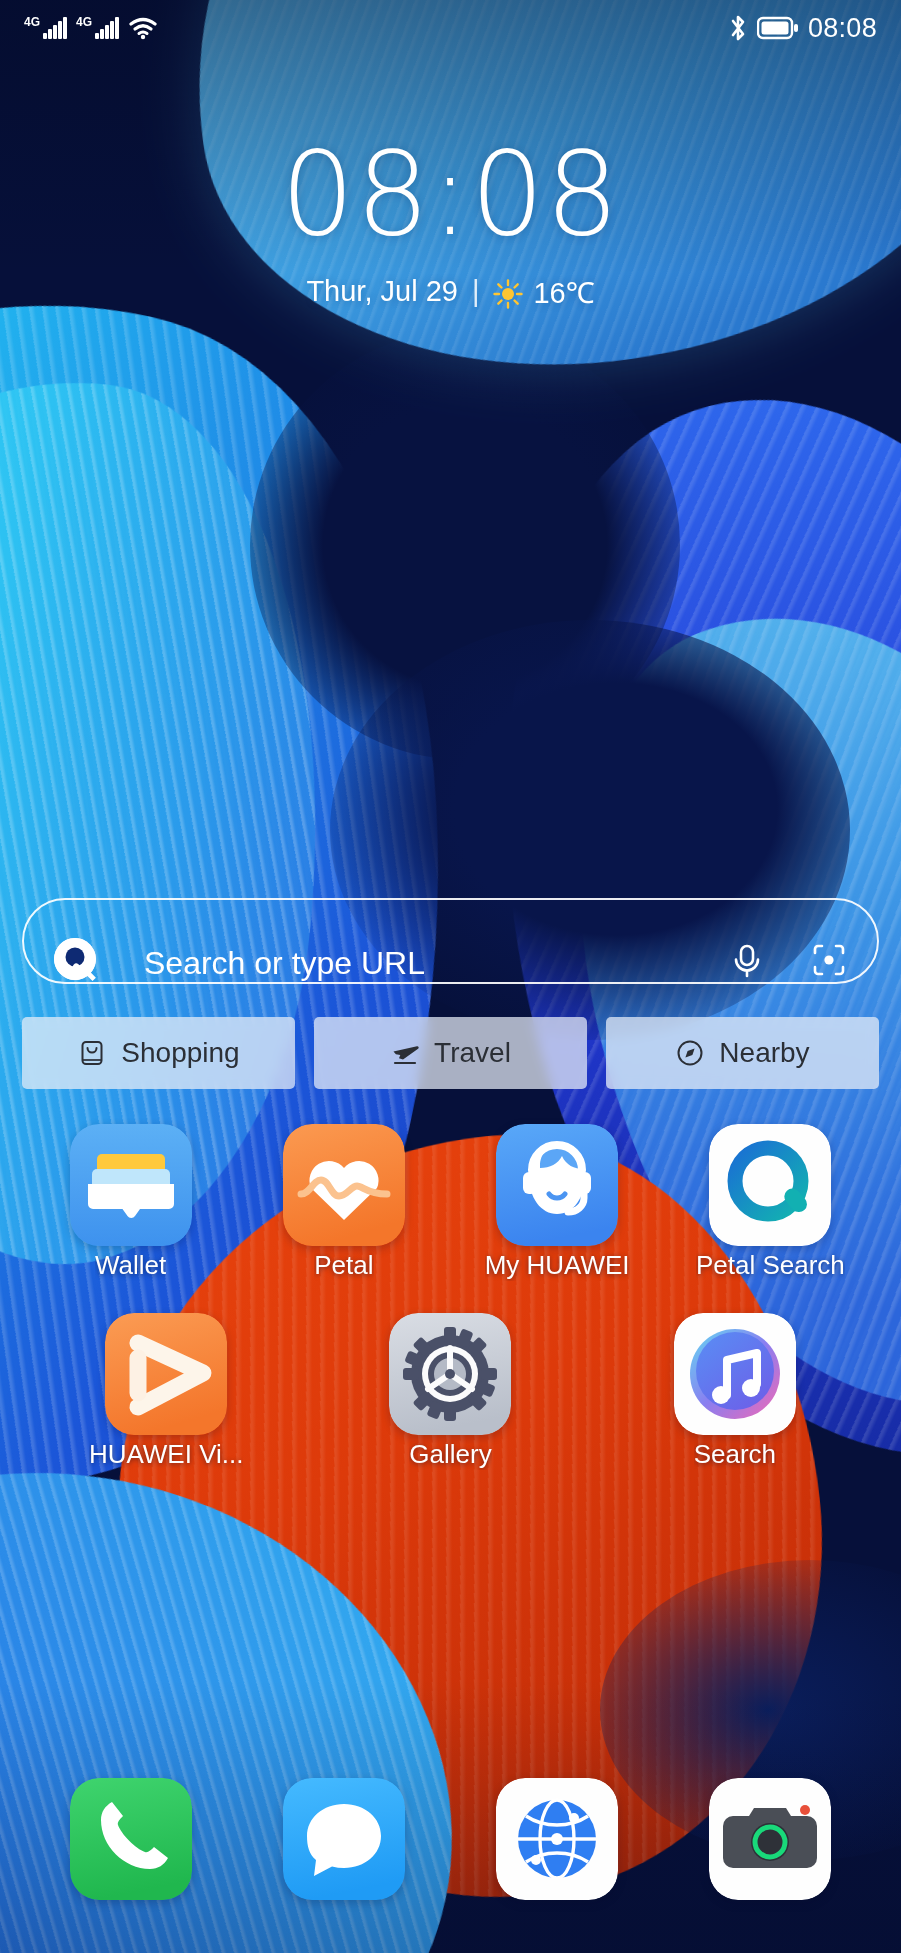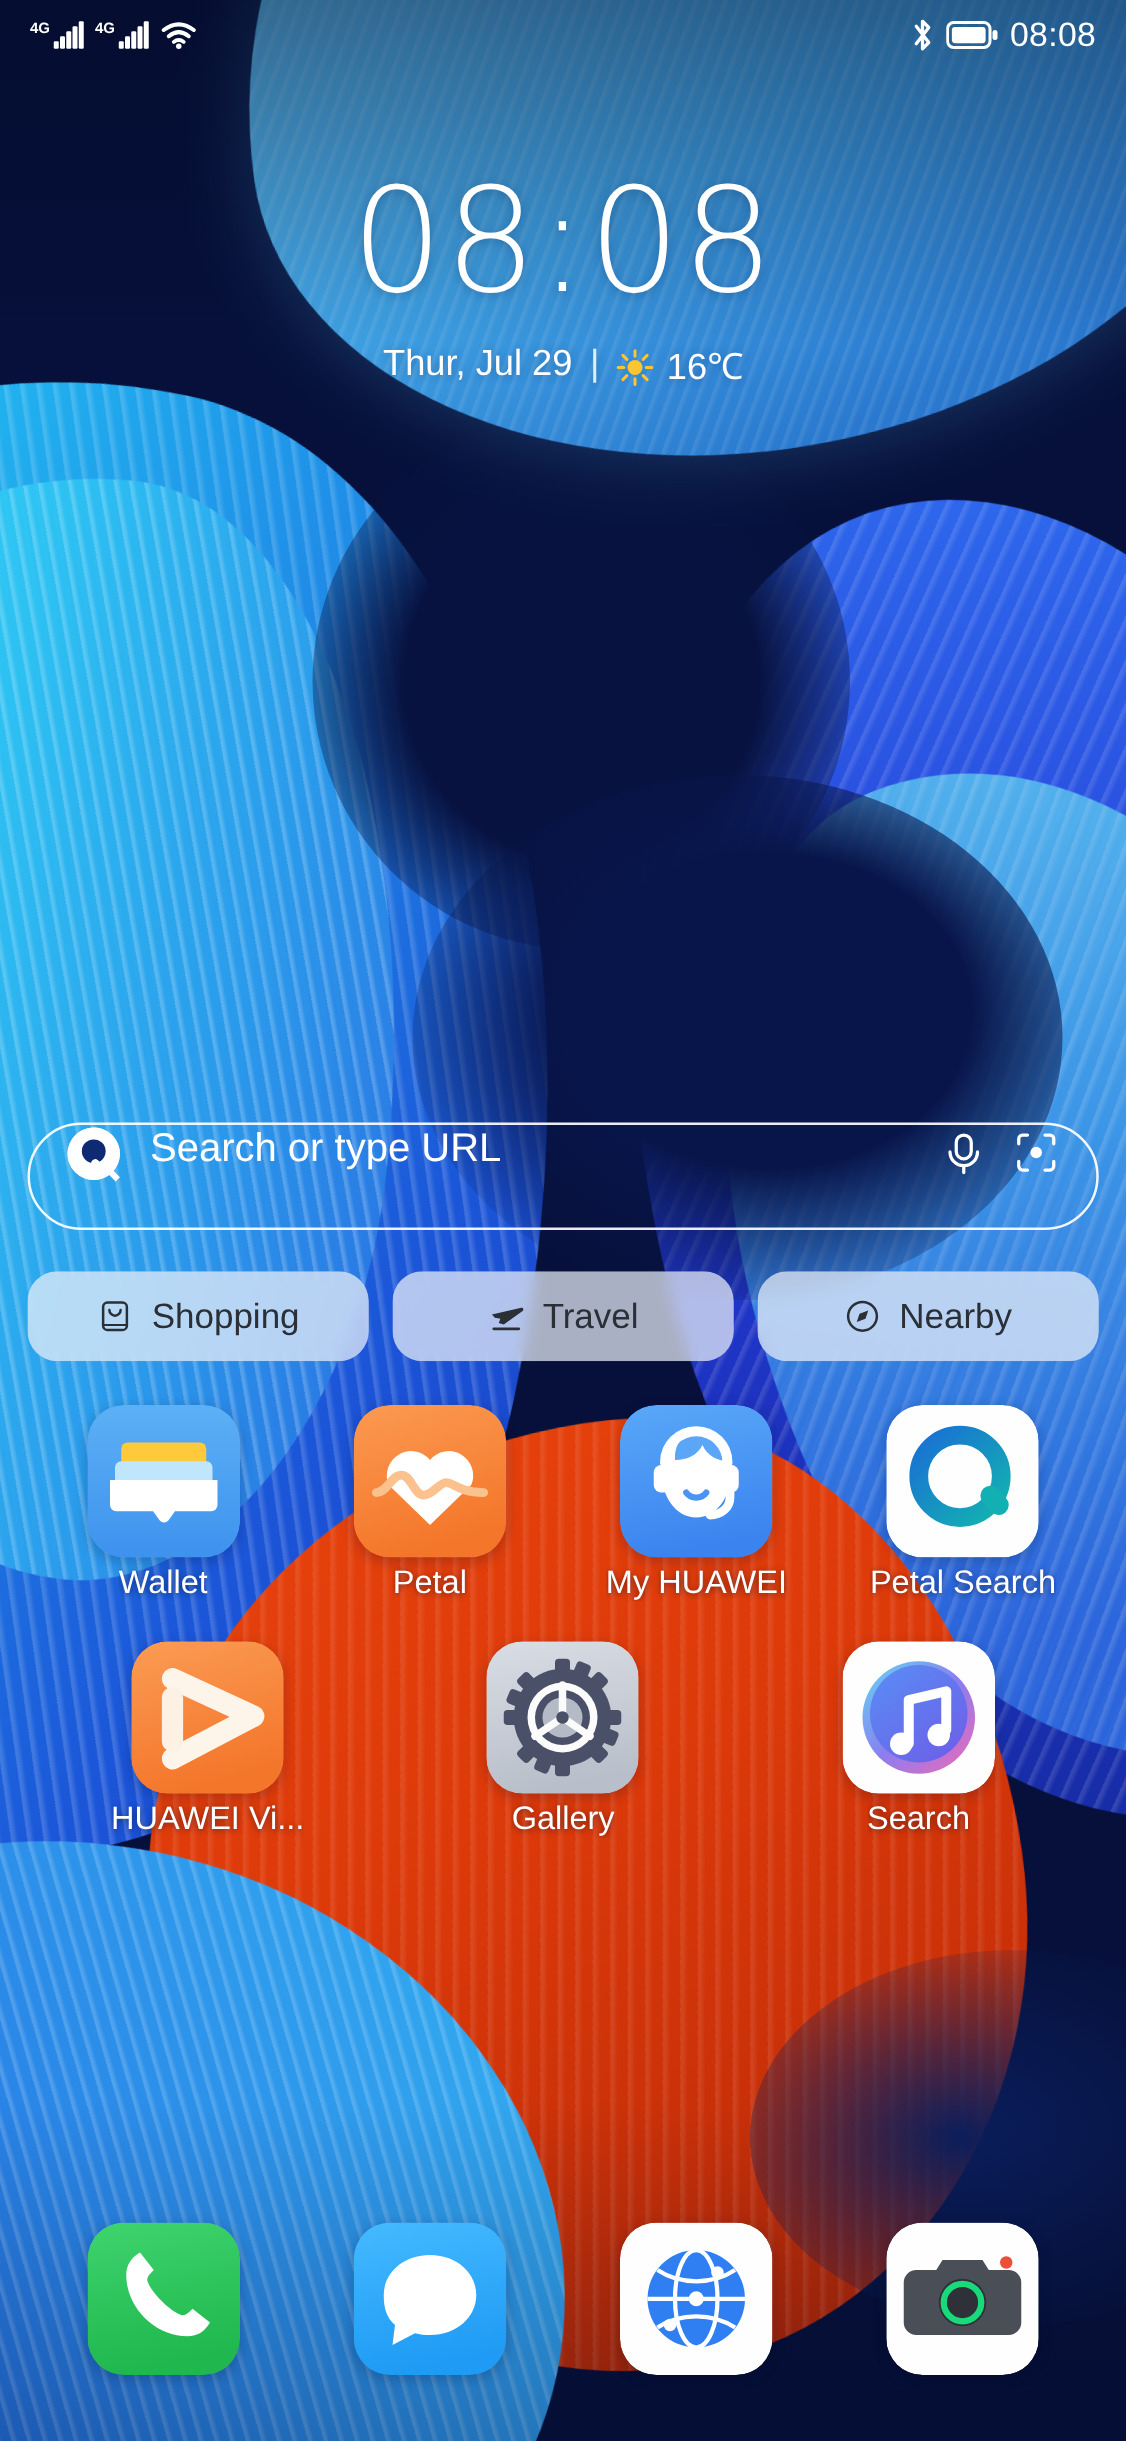--- a/index.html
+++ b/index.html
@@ -169,36 +169,37 @@
     display: flex; align-items: center; justify-content: center; gap: 14px;
   }
   .dateline .sep { opacity: .85; }
   .sun { display:inline-block; width: 26px; height: 26px; position: relative; }
 
   
   .searchbar {
     position: absolute; left: 22px; top: 898px; width: 857px; height: 86px;
     border: 2px solid rgba(255,255,255,.92);
     border-radius: 43px;
-    display: flex; align-items: flex-start; padding: 0 26px 0 28px;
+    display: flex; align-items: flex-end; padding: 0 26px 0 28px;
     z-index: 15;
+    gap: 24px;
   }
   .sb-text {
     margin-left: 22px; color: #fff; font-size: 32px; font-weight: 400;
     flex: 1 1 auto; white-space: nowrap; overflow: hidden;
   }
   .sb-icon { width: 44px; height: 44px; flex: 0 0 auto; margin-left: 14px; }
 
   
   .chips {
     position: absolute; left: 22px; top: 1017px; width: 857px;
     display: flex; gap: 19px; z-index: 15;
   }
   .chip {
-    flex: 1 1 0; height: 72px; border-radius: 24px;
+    flex: 1 1 0; height: 72px; border-radius: 5px;
     background: rgba(233,238,248,.72);
     display:flex; align-items:center; justify-content:center; gap: 14px;
     color: #2b2f36; font-size: 28px;
     backdrop-filter: blur(6px);
   }
   .chip .ci { width: 30px; height: 30px; flex: 0 0 auto; }
 
   
   .grid {
     position: absolute; left: 0; right: 0; top: 1124px; z-index: 15;

